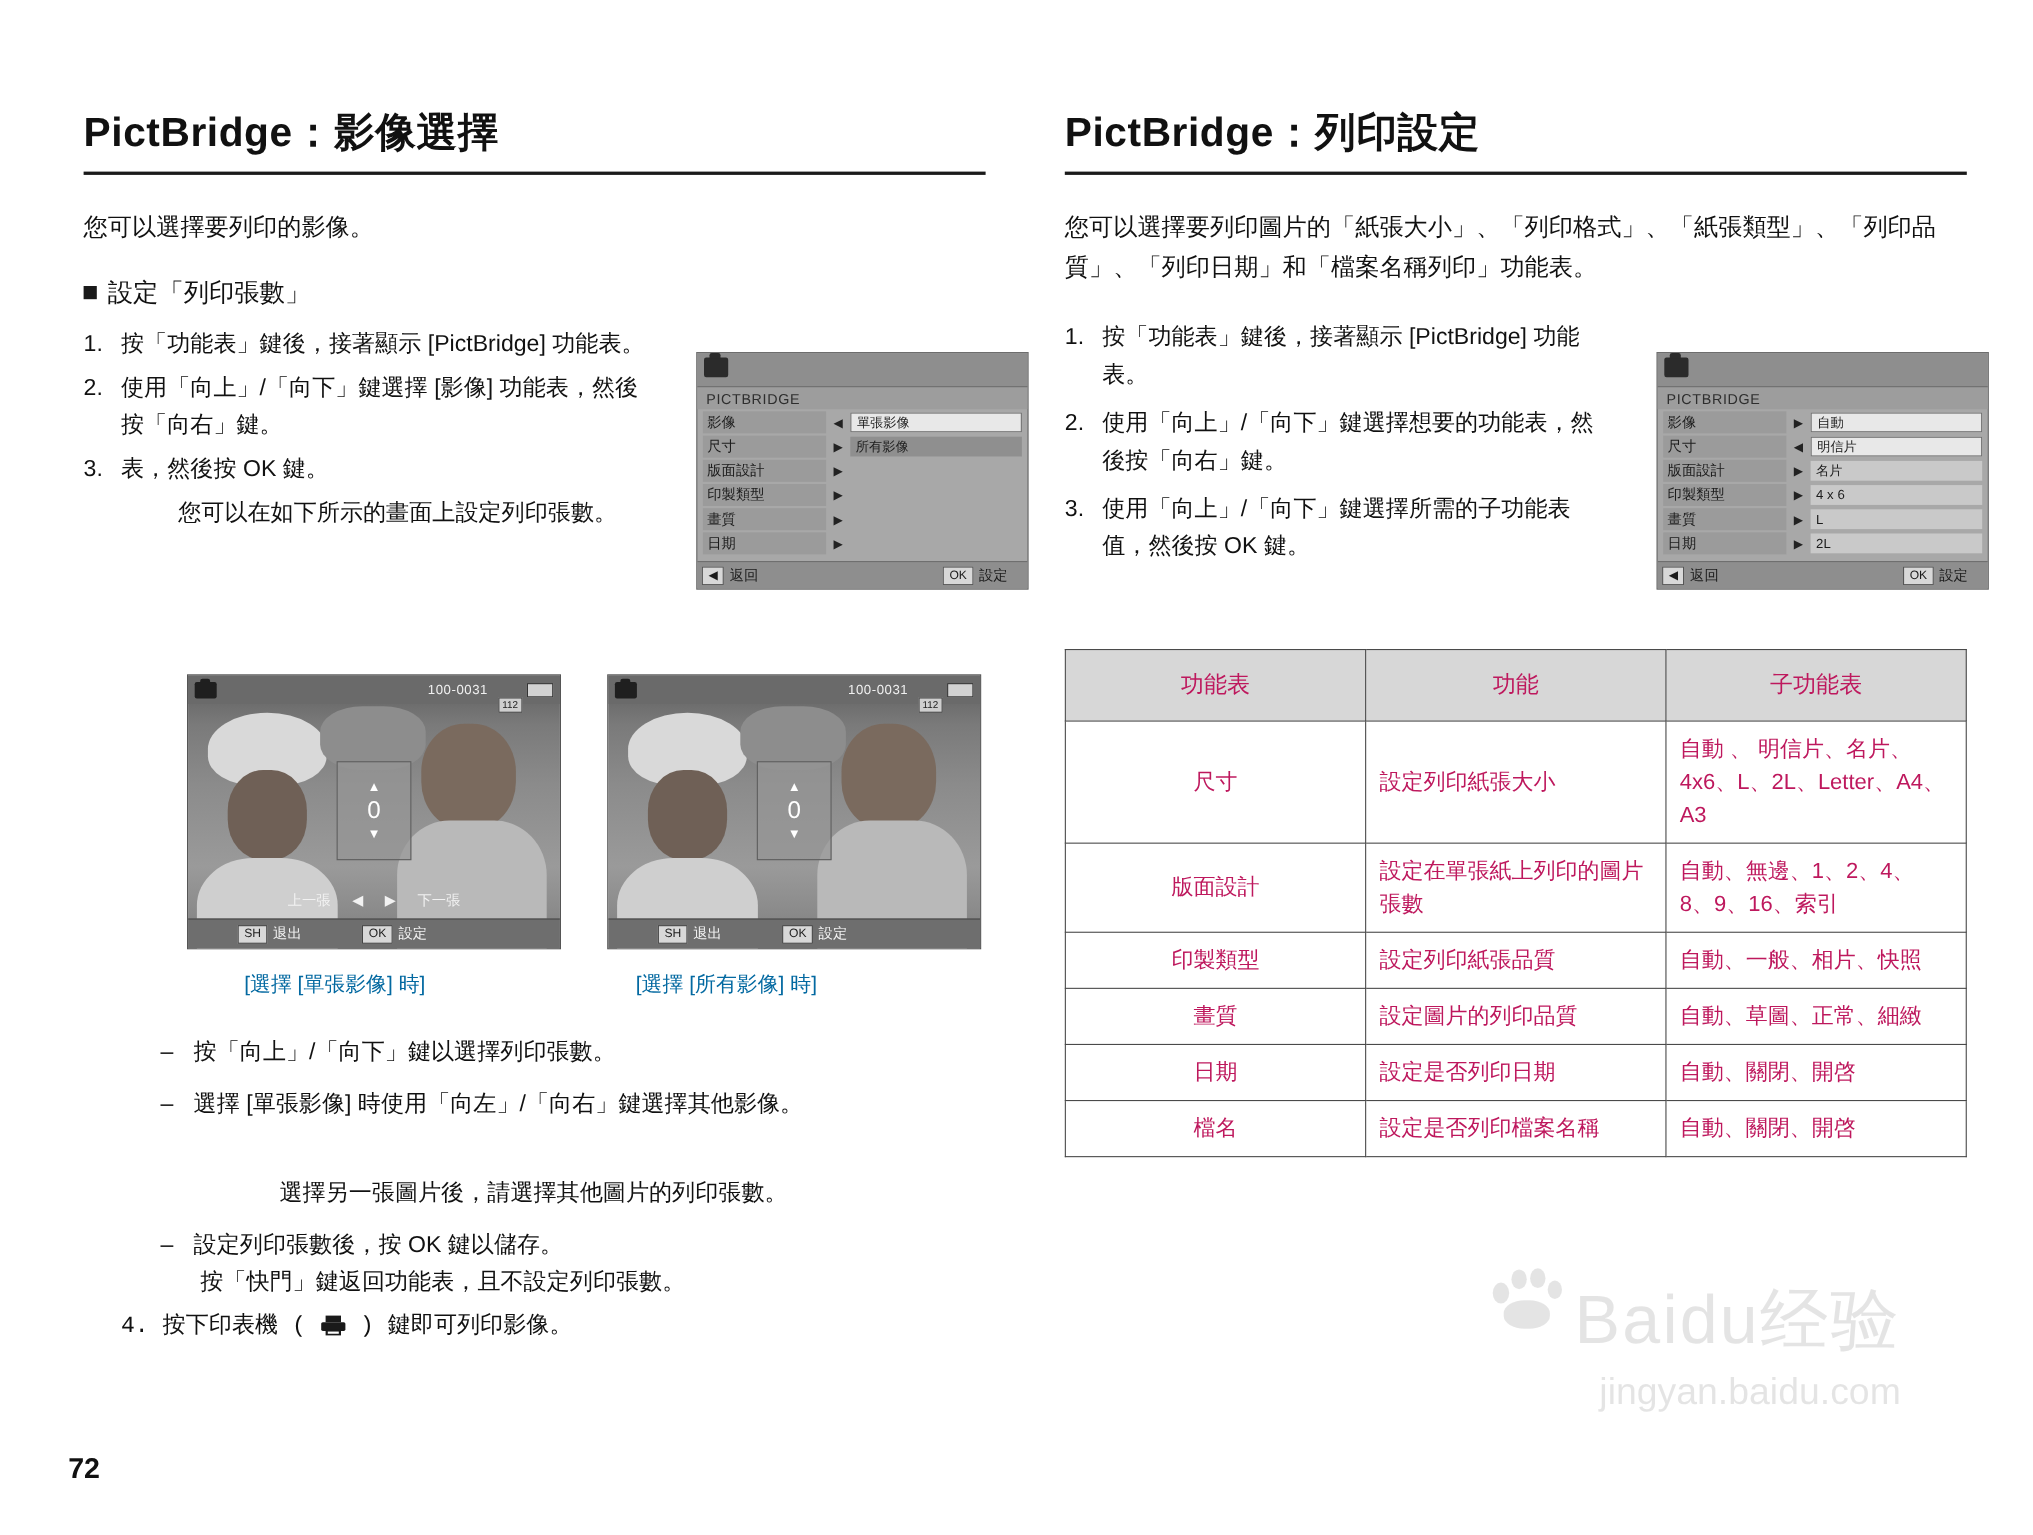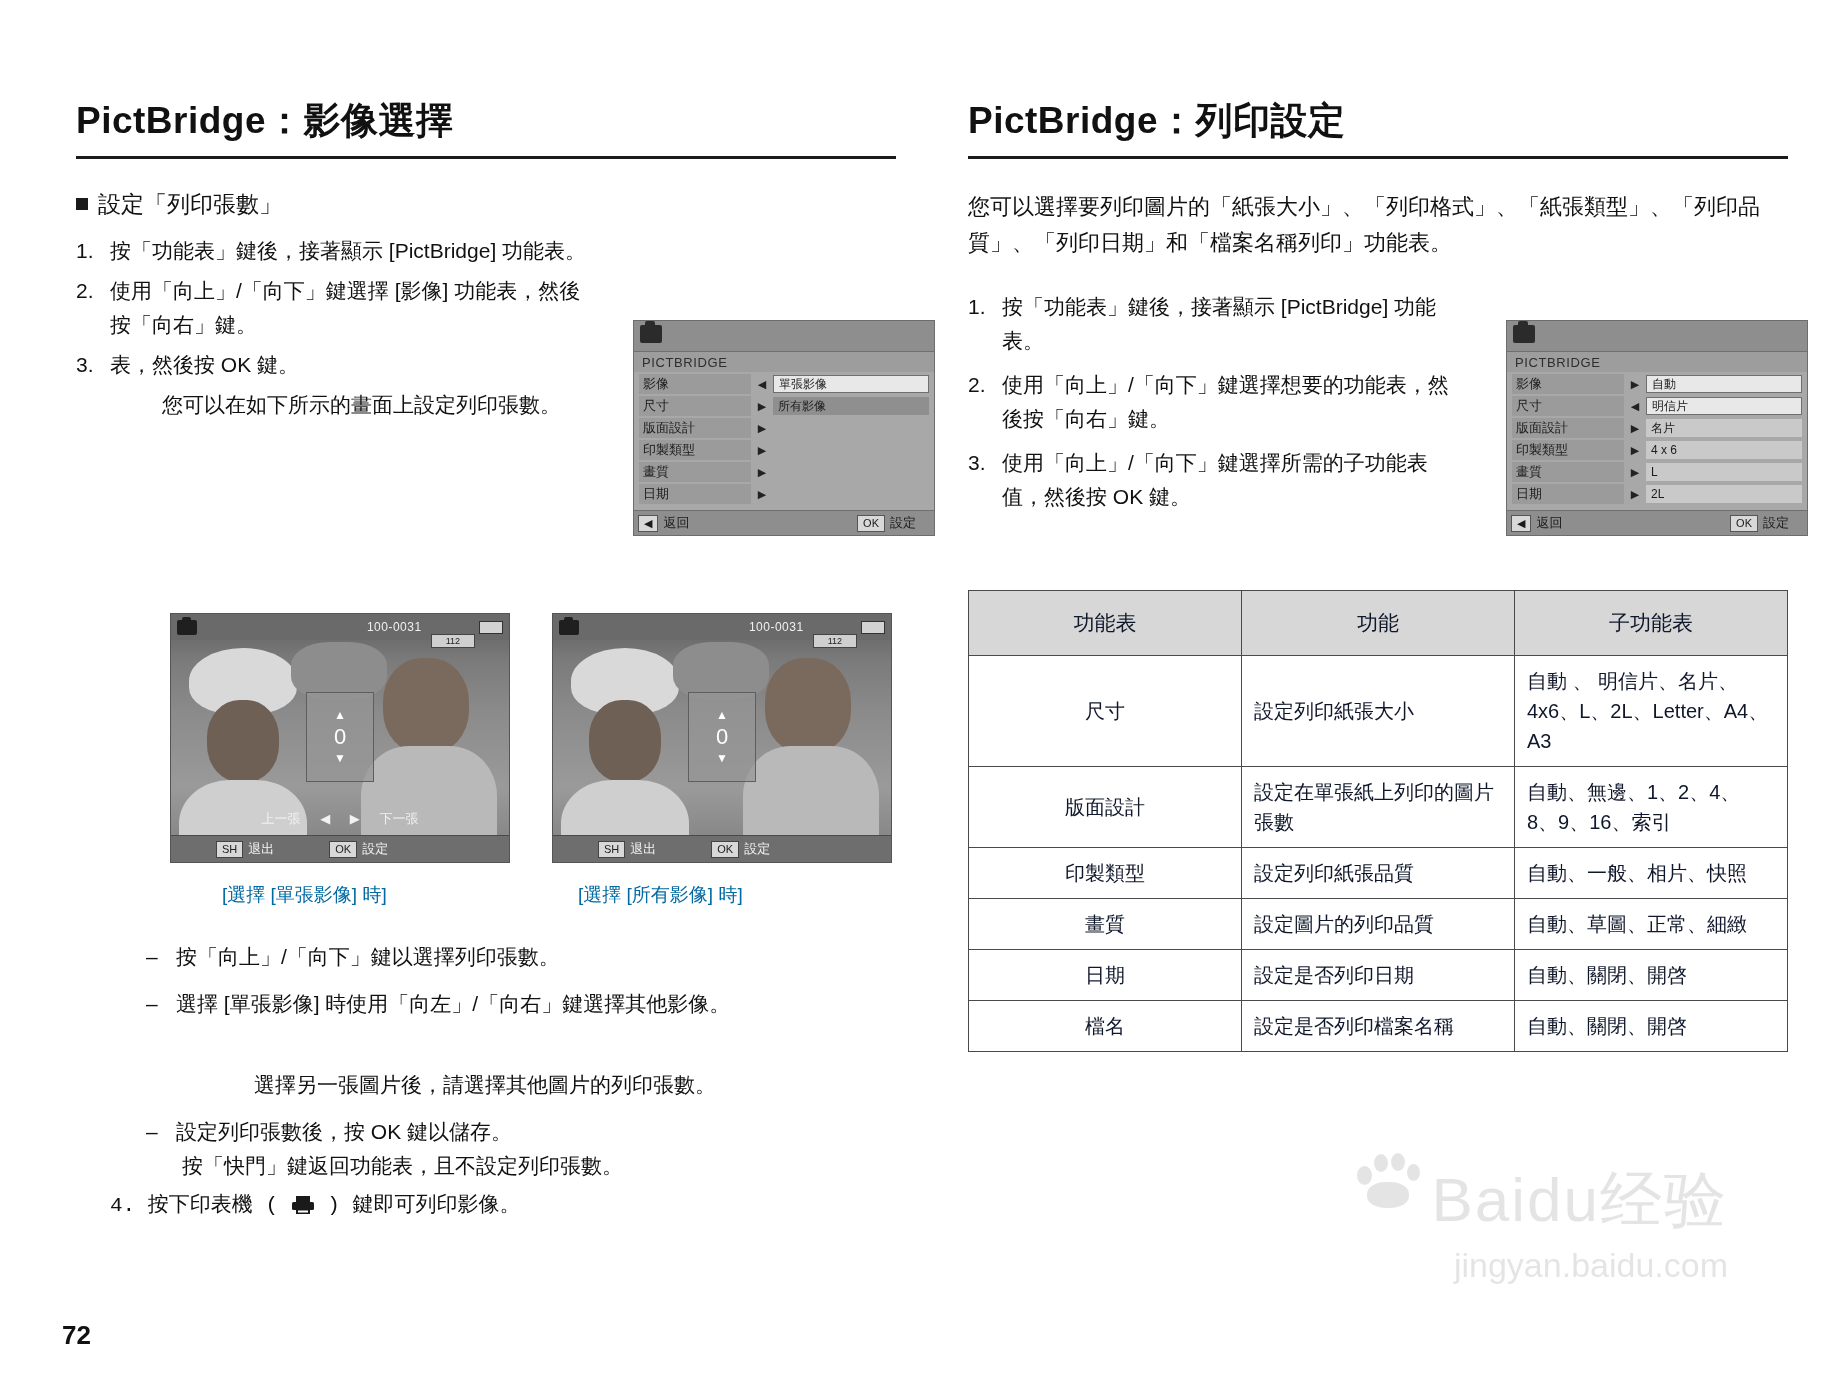--- a/index.html
+++ b/index.html
@@ -69,21 +69,21 @@
     width:338px;height:248px;position:absolute;border:1px solid #555;
     background:
       linear-gradient(180deg,#5c5c5c 0%,#7a7a7a 18%,#8b8b8b 40%,#9a9a9a 70%,#7e7e7e 100%);
     overflow:hidden;
   }
   .photo .hdr{height:26px;background:#6a6a6a;display:flex;align-items:center;padding:0 6px;font-size:12px;color:#f0f0f0;}
   .photo .hdr .cam{width:20px;height:15px;background:#1f1f1f;border-radius:2px;position:relative;margin-right:4px;}
   .photo .hdr .cam:after{content:"";position:absolute;left:5px;top:-3px;width:9px;height:4px;background:#1f1f1f;border-radius:2px 2px 0 0;}
   .photo .hdr .sp{flex:1;}
   .photo .hdr .fn{letter-spacing:0.5px;margin-right:6px;}
-  .photo .hdr .chip{background:#cfcfcf;color:#222;font-size:9px;padding:0 14px;margin-left:3px;border:1px solid #444;line-height:12px;margin-top:28px;}
+  .photo .hdr .chip{background:#cfcfcf;color:#222;font-size:9px;padding:0 3px;margin-left:3px;border:1px solid #444;line-height:12px;margin-top:28px;}
   .photo .batt{width:22px;height:11px;background:#d2d2d2;border:1px solid #333;margin-left:4px;}
   .photo .scene{position:absolute;left:0;right:0;top:26px;bottom:30px;}
   .photo .fig{position:absolute;border-radius:50% 50% 45% 45%;}
   .photo .qtybox{
     position:absolute;left:50%;top:52px;transform:translateX(-50%);
     width:66px;height:88px;background:rgba(150,150,150,0.72);border:1px solid #5e5e5e;
     display:flex;flex-direction:column;align-items:center;justify-content:center;color:#fff;
   }
   .photo .qtybox .arw{font-size:12px;line-height:13px;}
   .photo .qtybox .n{font-size:22px;line-height:30px;}
@@ -99,21 +99,21 @@
   .photo .foot .t{margin-right:16px;}
 
   .cap{position:absolute;font-size:19px;color:#0369a1;}
 
   
   table.menu{
     border-collapse:collapse;width:820px;table-layout:fixed;
     position:absolute;
   }
   table.menu th, table.menu td{
-    border:1px solid #4a4a4a;padding:10px 12px;font-size:20px;color:#0f172a;line-height:1.5;
+    border:1px solid #4a4a4a;padding:10px 12px;font-size:20px;color:#be185d;line-height:1.5;
   }
   table.menu th{background:#d7d7d7;text-align:center;font-weight:normal;font-size:21px;padding:16px 8px;}
   table.menu td.c1{text-align:center;width:122px;}
   table.menu td.c2{width:318px;}
   table.menu td.c3{width:auto;}
 
   .note{position:absolute;font-size:20px;line-height:1.62;}
   .note .mark{margin-right:6px;}
   .note .l2{display:block;padding-left:32px;}
 
@@ -128,20 +128,21 @@
 </style>
 </head>
 <body>
 
 <div class="page">
 
   <div class="col col-left">
     <h1 class="title">PictBridge：影像選擇</h1>
     <div class="rule"></div>
 
+    <p class="lead">您可以選擇要列印的影像。</p>
 
     <div class="bullet">
       <span class="sq"></span><span>設定「列印張數」</span>
     </div>
 
     <ol class="steps" style="width:520px;">
       <li><span class="num">1.</span><span>按「功能表」鍵後，接著顯示 [PictBridge] 功能表。</span></li>
       <li><span class="num">2.</span><span>使用「向上」/「向下」鍵選擇 [影像] 功能表，然後按「向右」鍵。</span></li>
       <li><span class="num">3.</span><span>表，然後按 OK 鍵。</span></li>
     </ol>

